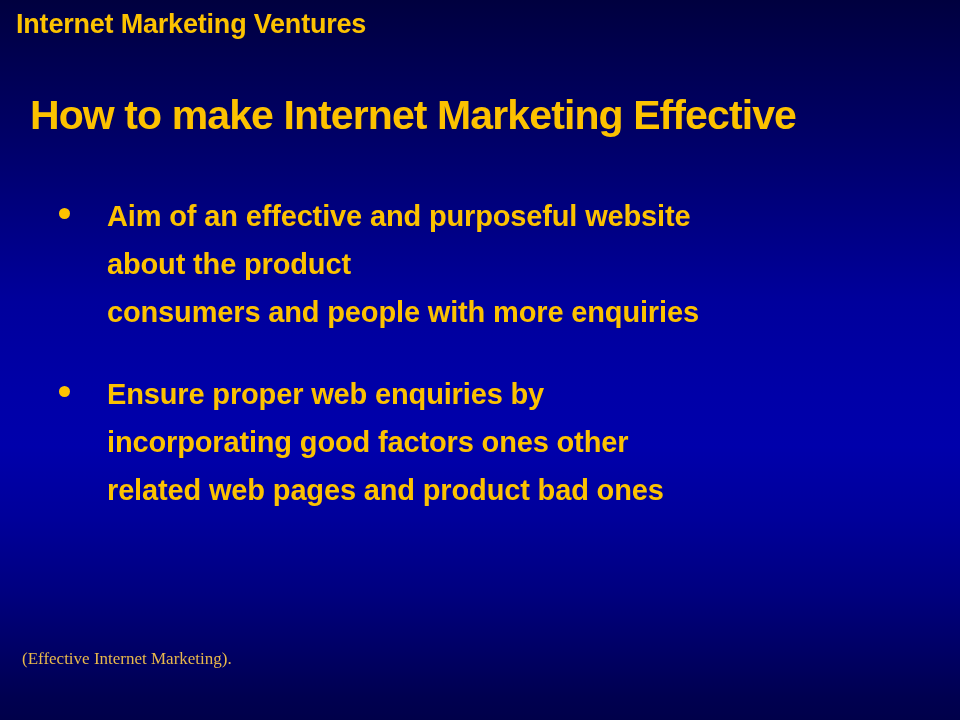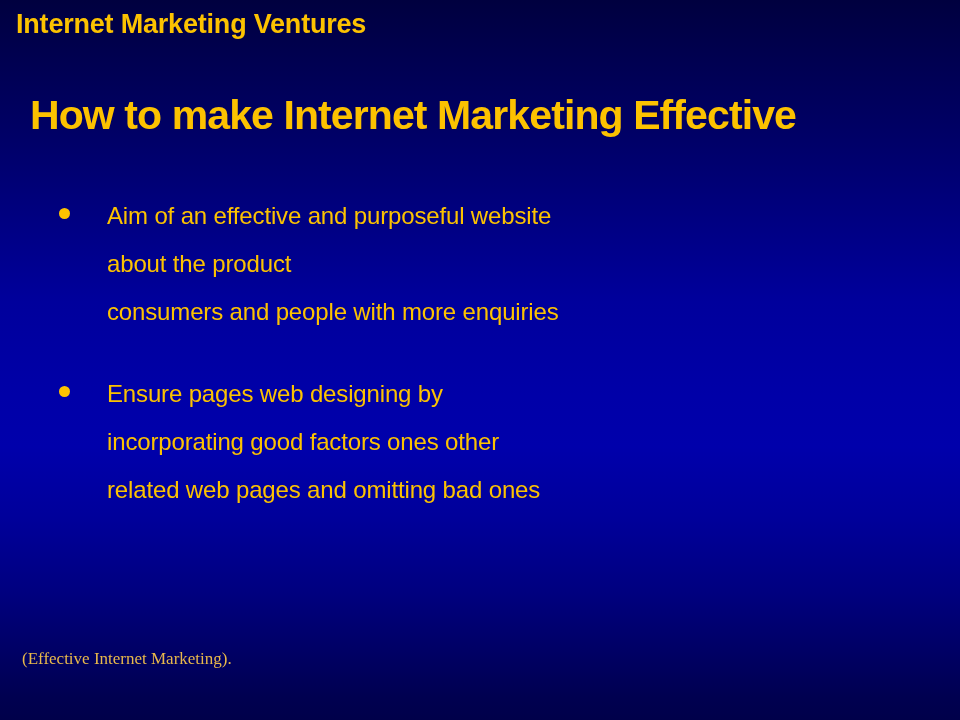--- a/index.html
+++ b/index.html
@@ -77,22 +77,22 @@
   .bullet-dot {
     position: absolute;
     left: 7px;
     top: 16px;
     width: 11px;
     height: 11px;
     border-radius: 50%;
     background: #fcc200;
   }
   .bullet-lines {
-    font-size: 24px;
-    font-weight: normal;
+    font-size: 29px;
+    font-weight: bold;
     color: #fcc200;
     line-height: 48px;
     letter-spacing: -0.15px;
   }
   .bullet-line {
     white-space: nowrap;
   }
 
   
   #footer {
@@ -122,23 +122,23 @@
       <div class="bullet-lines">
         <div class="bullet-line">Aim of an effective and purposeful website</div>
         <div class="bullet-line">about the product</div>
         <div class="bullet-line">consumers and people with more enquiries</div>
       </div>
     </div>
 
     <div class="bullet-item">
       <span class="bullet-dot"></span>
       <div class="bullet-lines">
-        <div class="bullet-line">Ensure pages web designing by</div>
+        <div class="bullet-line">Ensure proper web enquiries by</div>
         <div class="bullet-line">incorporating good factors ones other</div>
-        <div class="bullet-line">related web pages and omitting bad ones</div>
+        <div class="bullet-line">related web pages and product bad ones</div>
       </div>
     </div>
 
   </div>
 
   <div id="footer">(Effective Internet Marketing).</div>
 
 </div>
 
 </body></html>

